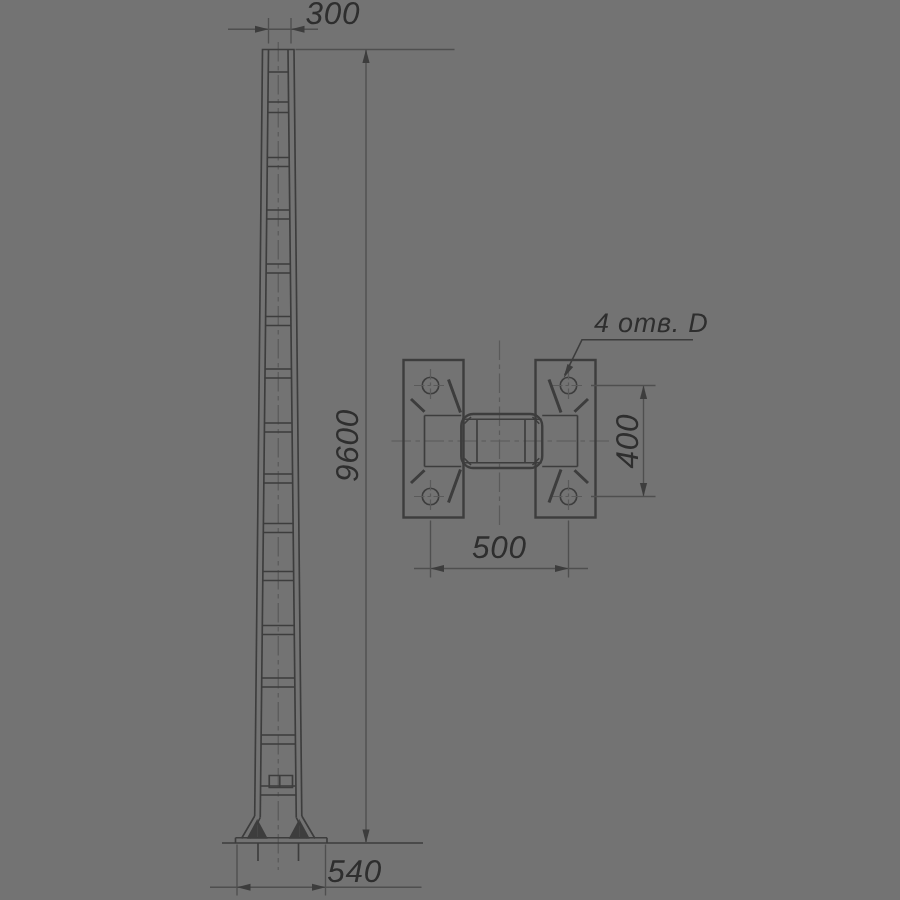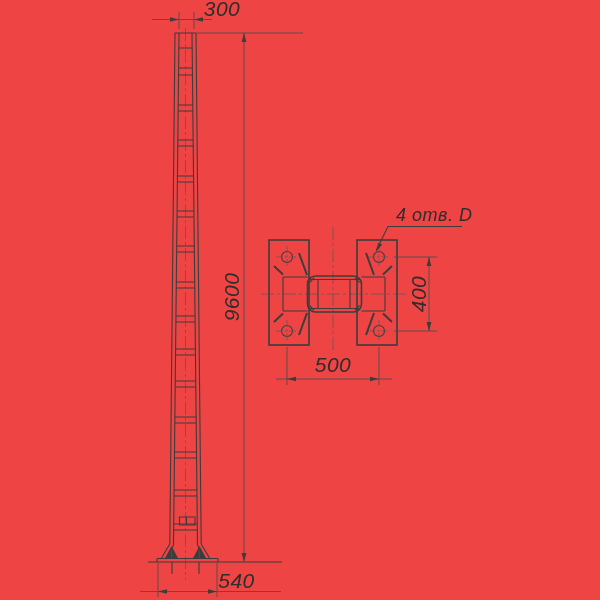--- a/index.html
+++ b/index.html
@@ -1,16 +1,16 @@
 <!DOCTYPE html>
 <html><head>
 <meta charset="utf-8">
 <style>
   html,body{margin:0;padding:0;background:#ffffff;}
-  .sheet{position:relative;width:600px;height:600px;background:#ef4444;overflow:hidden;}
+  .sheet{position:relative;width:600px;height:600px;background:#737373;overflow:hidden;}
   svg{display:block;}
   .ln  {stroke:#3d3d3d;stroke-width:1.1;fill:none;stroke-linecap:butt;}
   .ln2 {stroke:#3d3d3d;stroke-width:1.6;fill:none;}
   .thin{stroke:#4f4f4f;stroke-width:0.9;fill:none;}
   .cl  {stroke:#5a5a5a;stroke-width:0.8;fill:none;stroke-dasharray:13 3 3 3;}
   .cross{stroke:#5a5a5a;stroke-width:0.8;fill:none;stroke-dasharray:7 2 2 2;}
   .arr {fill:#3d3d3d;stroke:none;}
   .gus {stroke:#3d3d3d;stroke-width:2;fill:none;}
   text{font-family:"Liberation Sans",sans-serif;font-style:italic;fill:#2e2e2e;}
   .dim{font-size:21px;letter-spacing:0.5px;}

